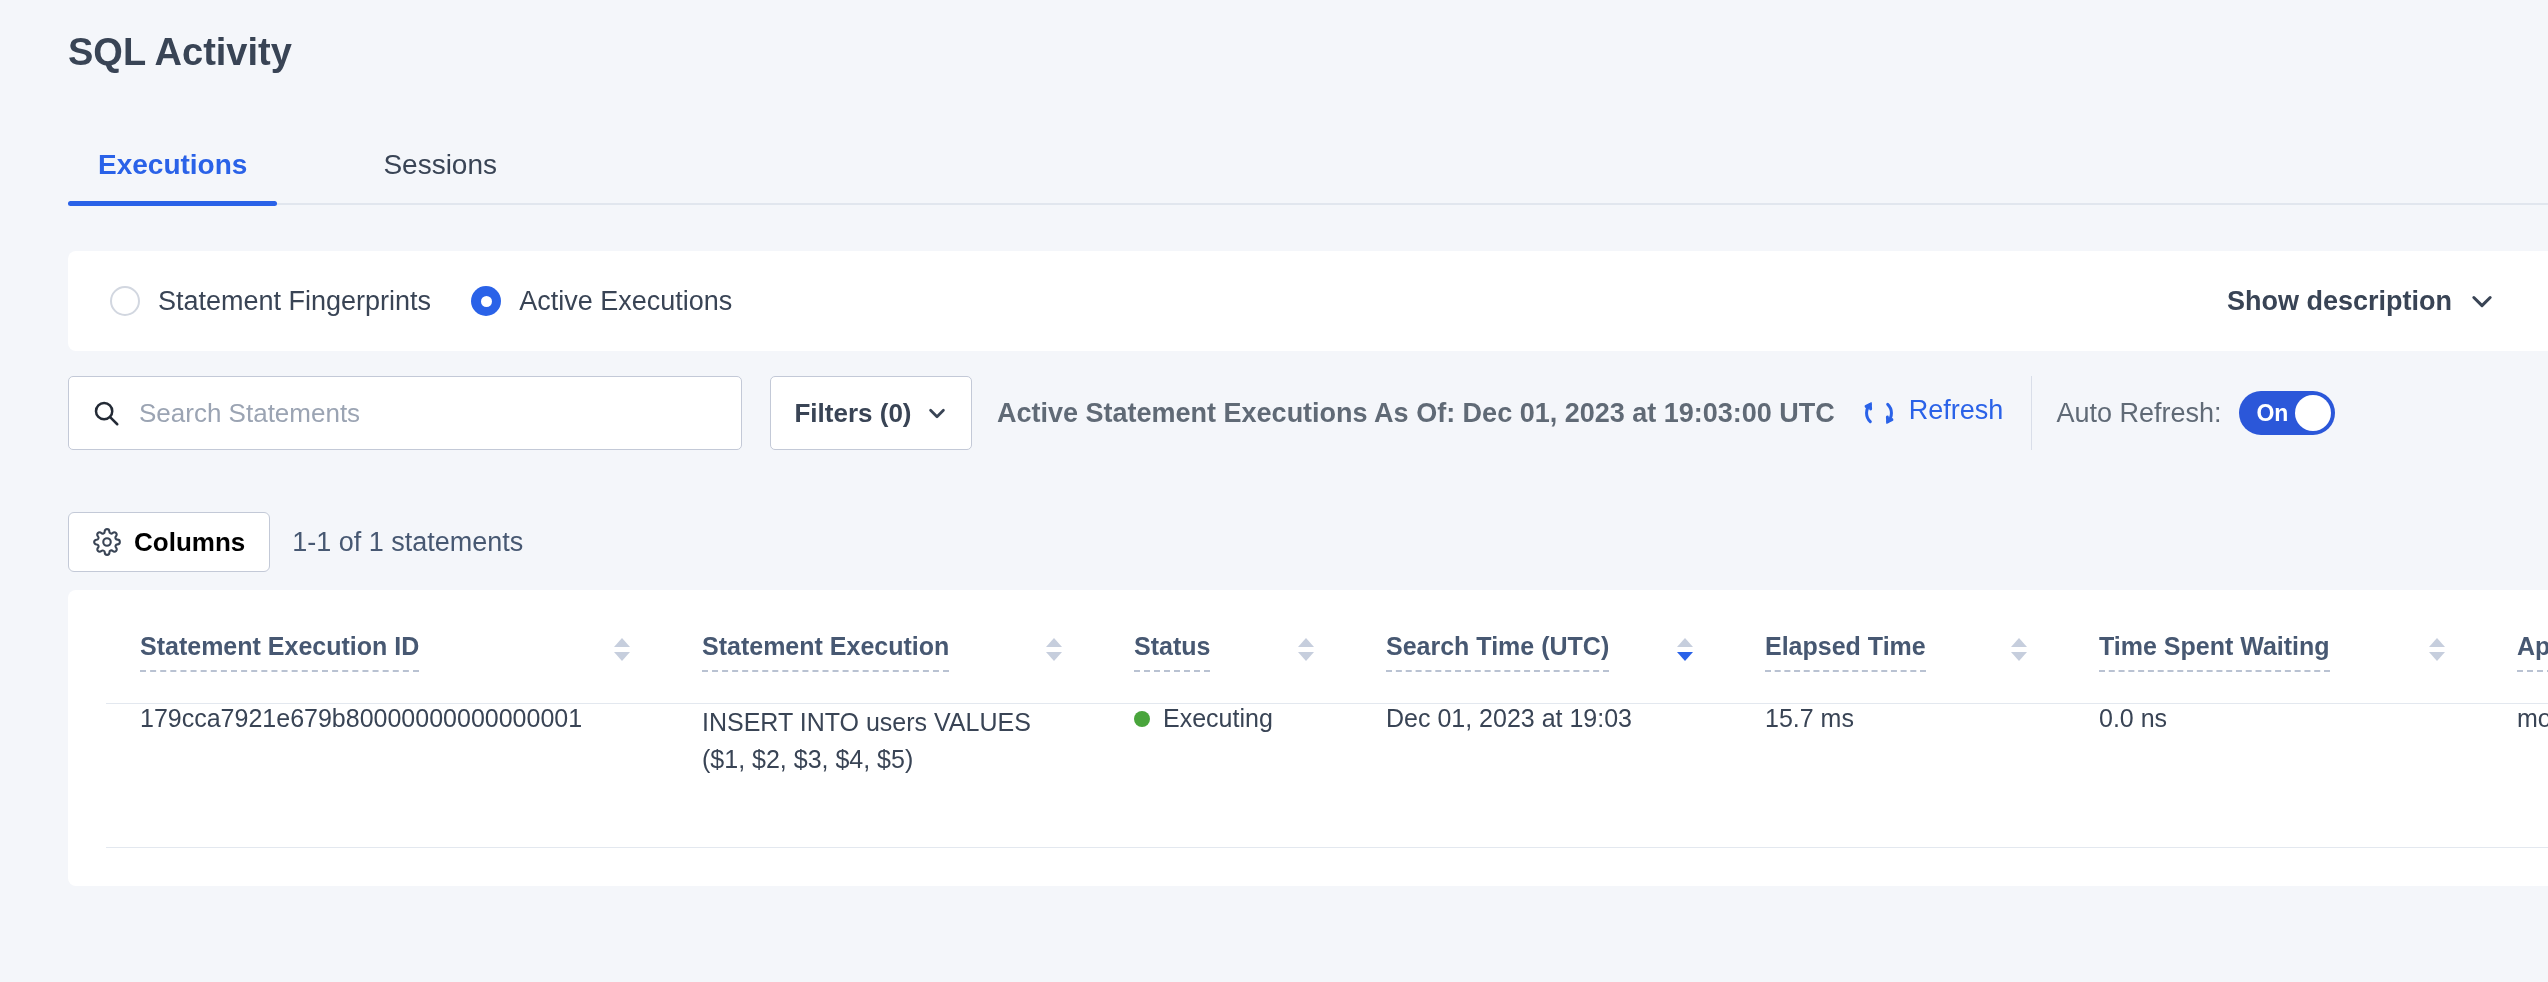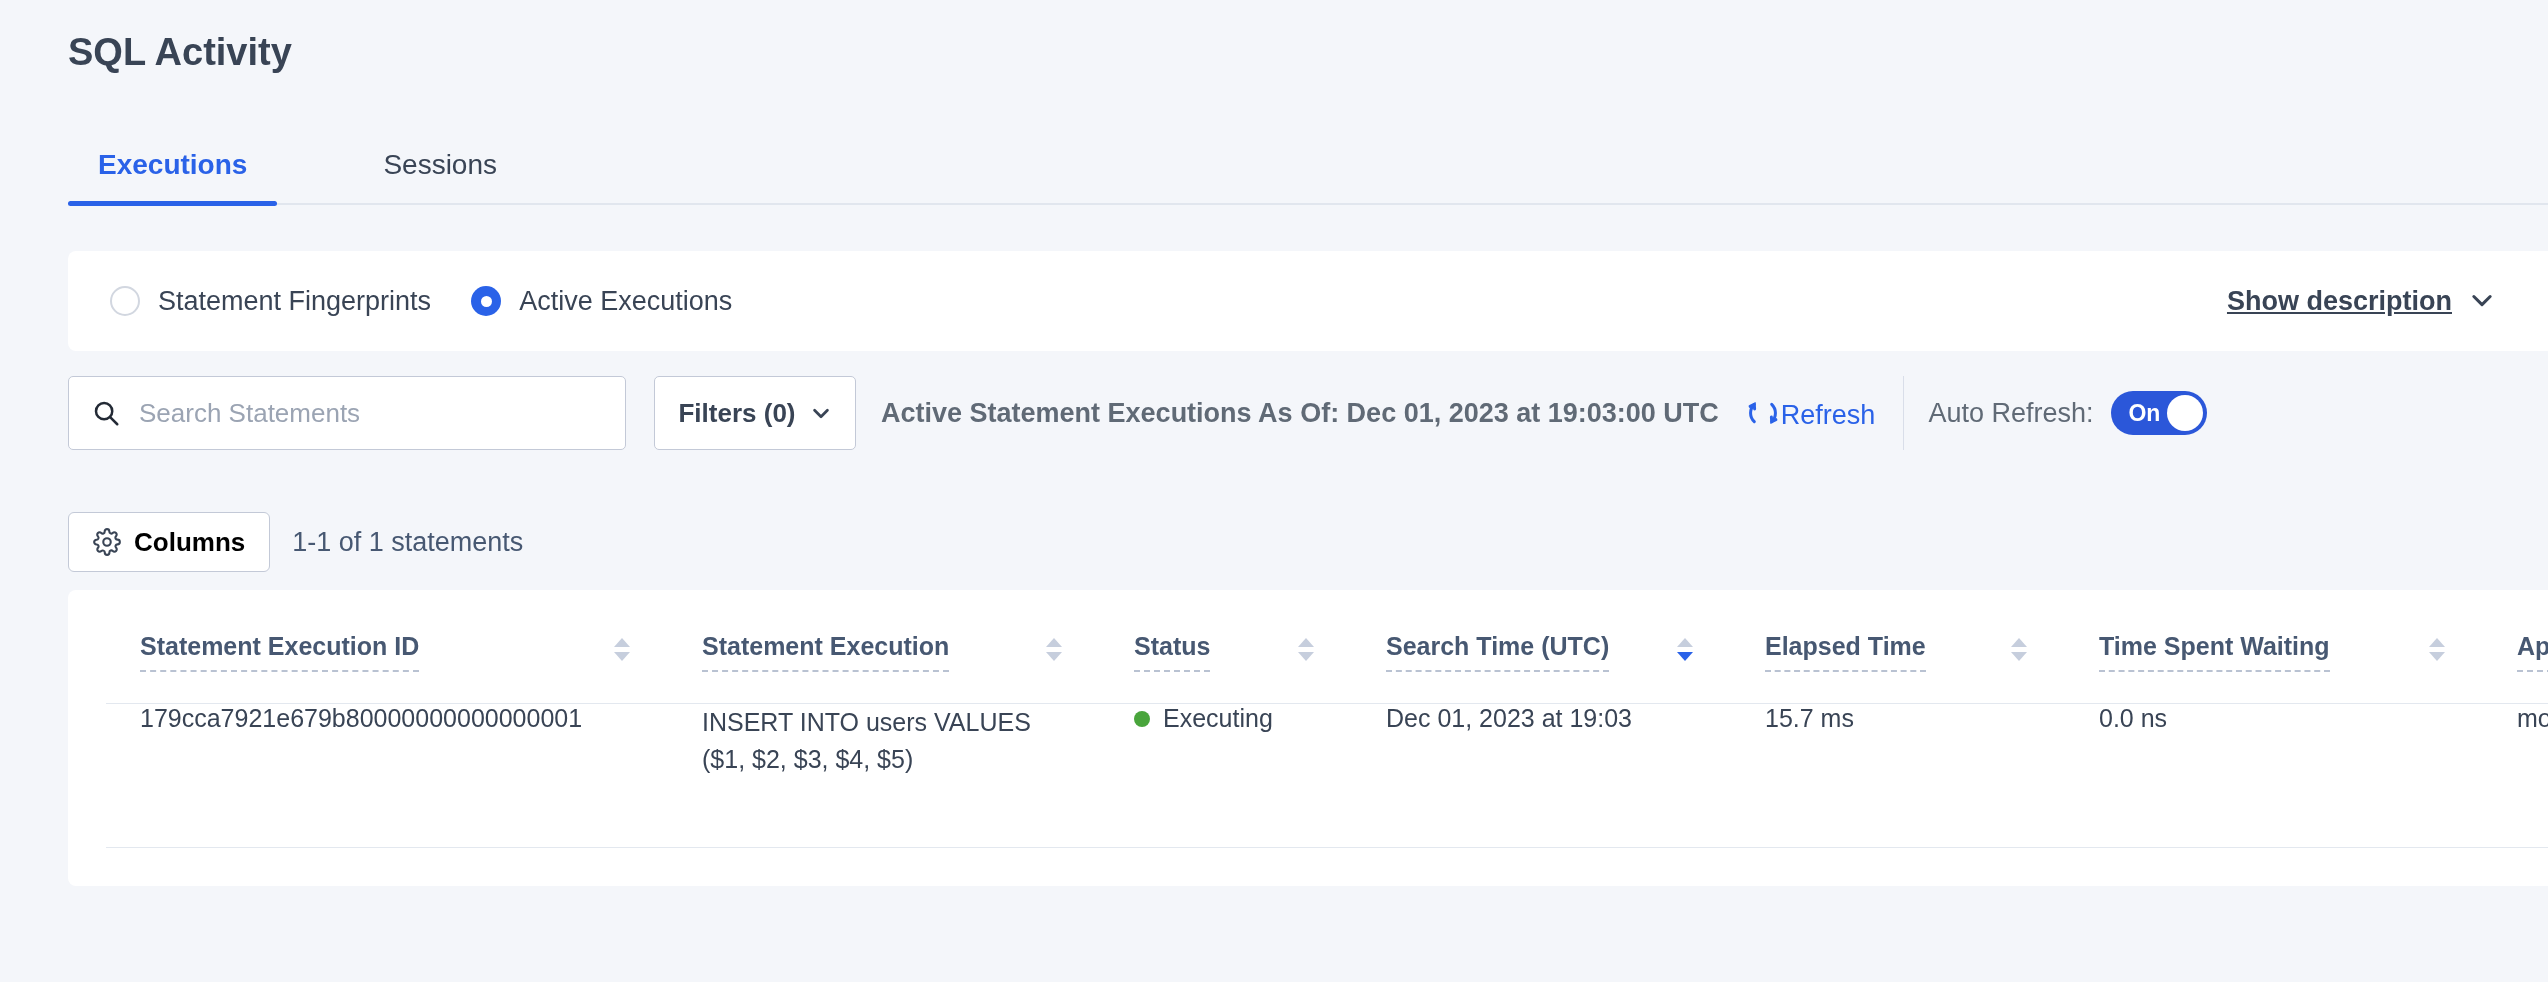--- a/index.html
+++ b/index.html
@@ -22,30 +22,30 @@
   .tab.active { color:#2a62e8; font-weight:600; }
   .tab.active::after { content:""; position:absolute; left:0; right:0; bottom:-3px; height:5px; border-radius:3px; background:#2a62e8; }
 
   
   .option-card { margin-top:46px; height:100px; background:#fff; border-radius:8px 0 0 8px; display:flex; align-items:center; padding:0 52px 0 42px; }
   .radio-option { display:flex; align-items:center; margin-right:40px; cursor:pointer; }
   .radio-circle { width:30px; height:30px; border-radius:50%; border:2px solid #d2d7e0; background:#fff; flex:none; }
   .radio-circle.selected { border:none; background:#2a62e8; display:flex; align-items:center; justify-content:center; }
   .radio-circle.selected::after { content:""; width:11px; height:11px; border-radius:50%; background:#fff; }
   .radio-label { margin-left:18px; font-size:27px; }
-  .show-desc { margin-left:auto; display:flex; align-items:flex-start; gap:16px; font-size:27px; font-weight:600; color:#394455; cursor:pointer;text-decoration:underline; }
+  .show-desc { margin-left:auto; display:flex; align-items:center; gap:16px; font-size:27px; font-weight:600; color:#394455; cursor:pointer; }
 
   
   .controls-row { margin-top:25px; display:flex; align-items:center; }
-  .search-box { width:558px; height:74px; background:#fff; border:1px solid #c3c9d7; border-radius:5px; display:flex; align-items:center; padding:0 16px 0 22px; }
+  .search-box { width:674px; height:74px; background:#fff; border:1px solid #c3c9d7; border-radius:5px; display:flex; align-items:center; padding:0 16px 0 22px; }
   .search-box input { border:none; outline:none; flex:1; margin-left:16px; font-size:26px; font-family:"Liberation Sans",sans-serif; color:#394455; background:transparent; }
   .search-box input::placeholder { color:#9ba4b3; }
   .filters-btn { margin-left:28px; width:202px; height:74px; background:#fff; border:1px solid #c3c9d7; border-radius:5px; display:flex; align-items:center; justify-content:center; gap:14px; font-size:26px; font-weight:600; color:#394455; cursor:pointer; }
   .asof-text { margin-left:25px; font-size:27px; color:#606a76;font-weight:bold; }
-  .refresh-link { margin-left:26px; display:flex; align-items:flex-end; color:#2a62e8; font-size:27px; cursor:pointer; }
+  .refresh-link { margin-left:26px; display:flex; align-items:flex-start; gap:12px; color:#2a62e8; font-size:27px; cursor:pointer; }
   .v-divider { margin-left:28px; width:1px; height:74px; background:#d9dee9; }
   .autorefresh-label { margin-left:24px; font-size:27px; color:#606a76; }
   .toggle { margin-left:18px; width:96px; height:44px; border-radius:22px; background:#2b57d9; position:relative; display:flex; align-items:center; cursor:pointer; }
   .toggle .on-text { color:#fff; font-size:23px; font-weight:700; margin-left:17px; }
   .toggle .knob { position:absolute; right:4px; top:4px; width:36px; height:36px; border-radius:50%; background:#fff; }
 
   
   .table-toolbar { margin-top:62px; display:flex; align-items:center; }
   .columns-btn { height:60px; padding:0 24px; background:#fff; border:1px solid #c3c9d7; border-radius:6px; display:flex; align-items:center; gap:13px; font-size:26px; font-weight:700; color:#000000; cursor:pointer; }
   .results-count { margin-left:22px; font-size:27px; color:#475872; }

